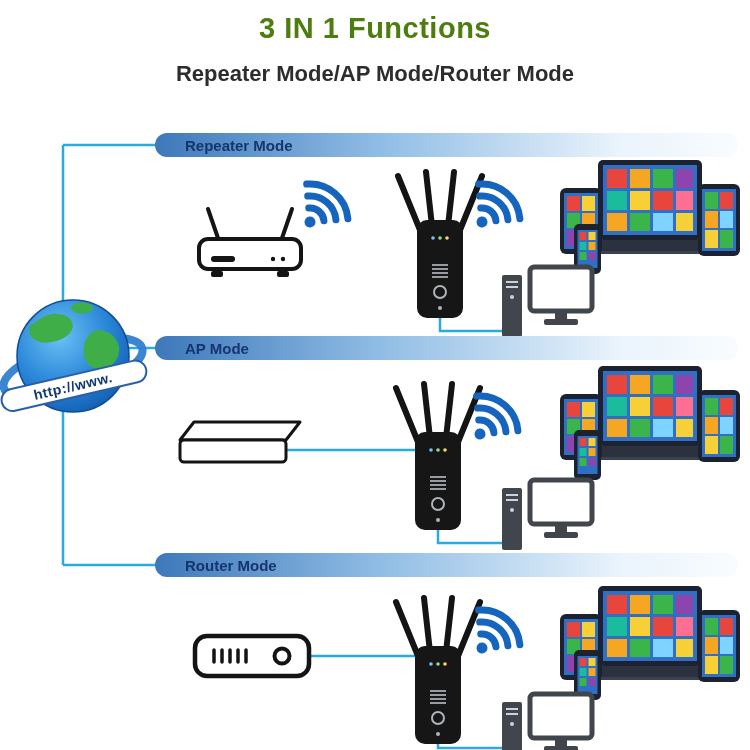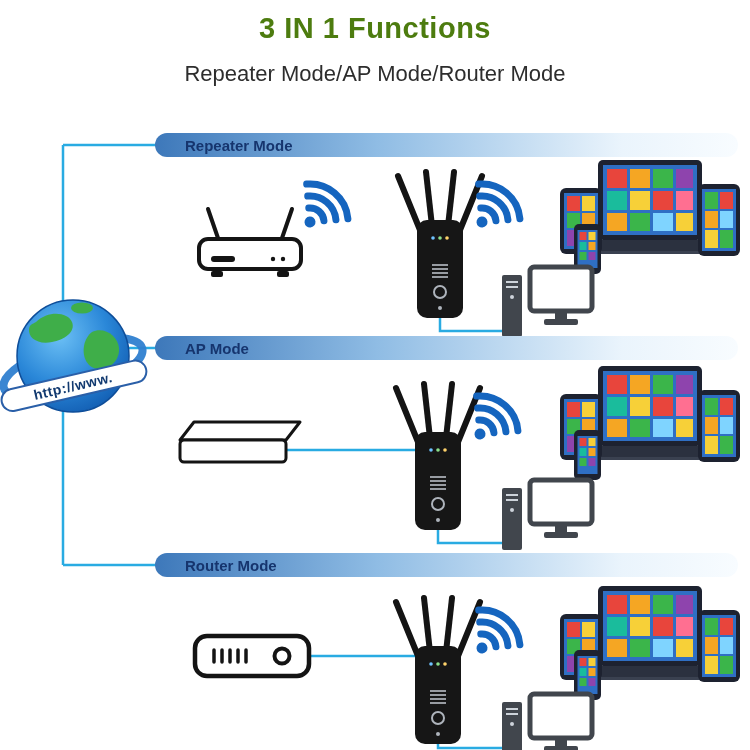--- a/index.html
+++ b/index.html
@@ -6,21 +6,21 @@
   .canvas{
     position:relative;width:750px;height:750px;background:#fff;overflow:hidden;
     font-family:"Liberation Sans",sans-serif;
   }
   .title{
     position:absolute;top:12px;left:0;width:100%;text-align:center;
     font-size:29px;font-weight:bold;color:#4d7c0f;letter-spacing:.5px;
   }
   .subtitle{
     position:absolute;top:61px;left:0;width:100%;text-align:center;
-    font-size:22px;font-weight:400;color:#2d2d2d;
+    font-size:22px;font-weight:700;color:#2d2d2d;
   }
   .gfx{position:absolute;top:0;left:0;}
   .banner{
     position:absolute;left:155px;width:583px;height:24px;border-radius:12px;
     background:linear-gradient(90deg,#3d78ba 0%,#8fbce4 38%,#eaf4fc 80%,#f8fcff 100%);
     display:flex;align-items:center;padding-left:30px;box-sizing:border-box;
   }
   .banner span{font-size:15px;font-weight:bold;color:#16356e;}
   .banner1{top:133px;}
   .banner2{top:336px;}

